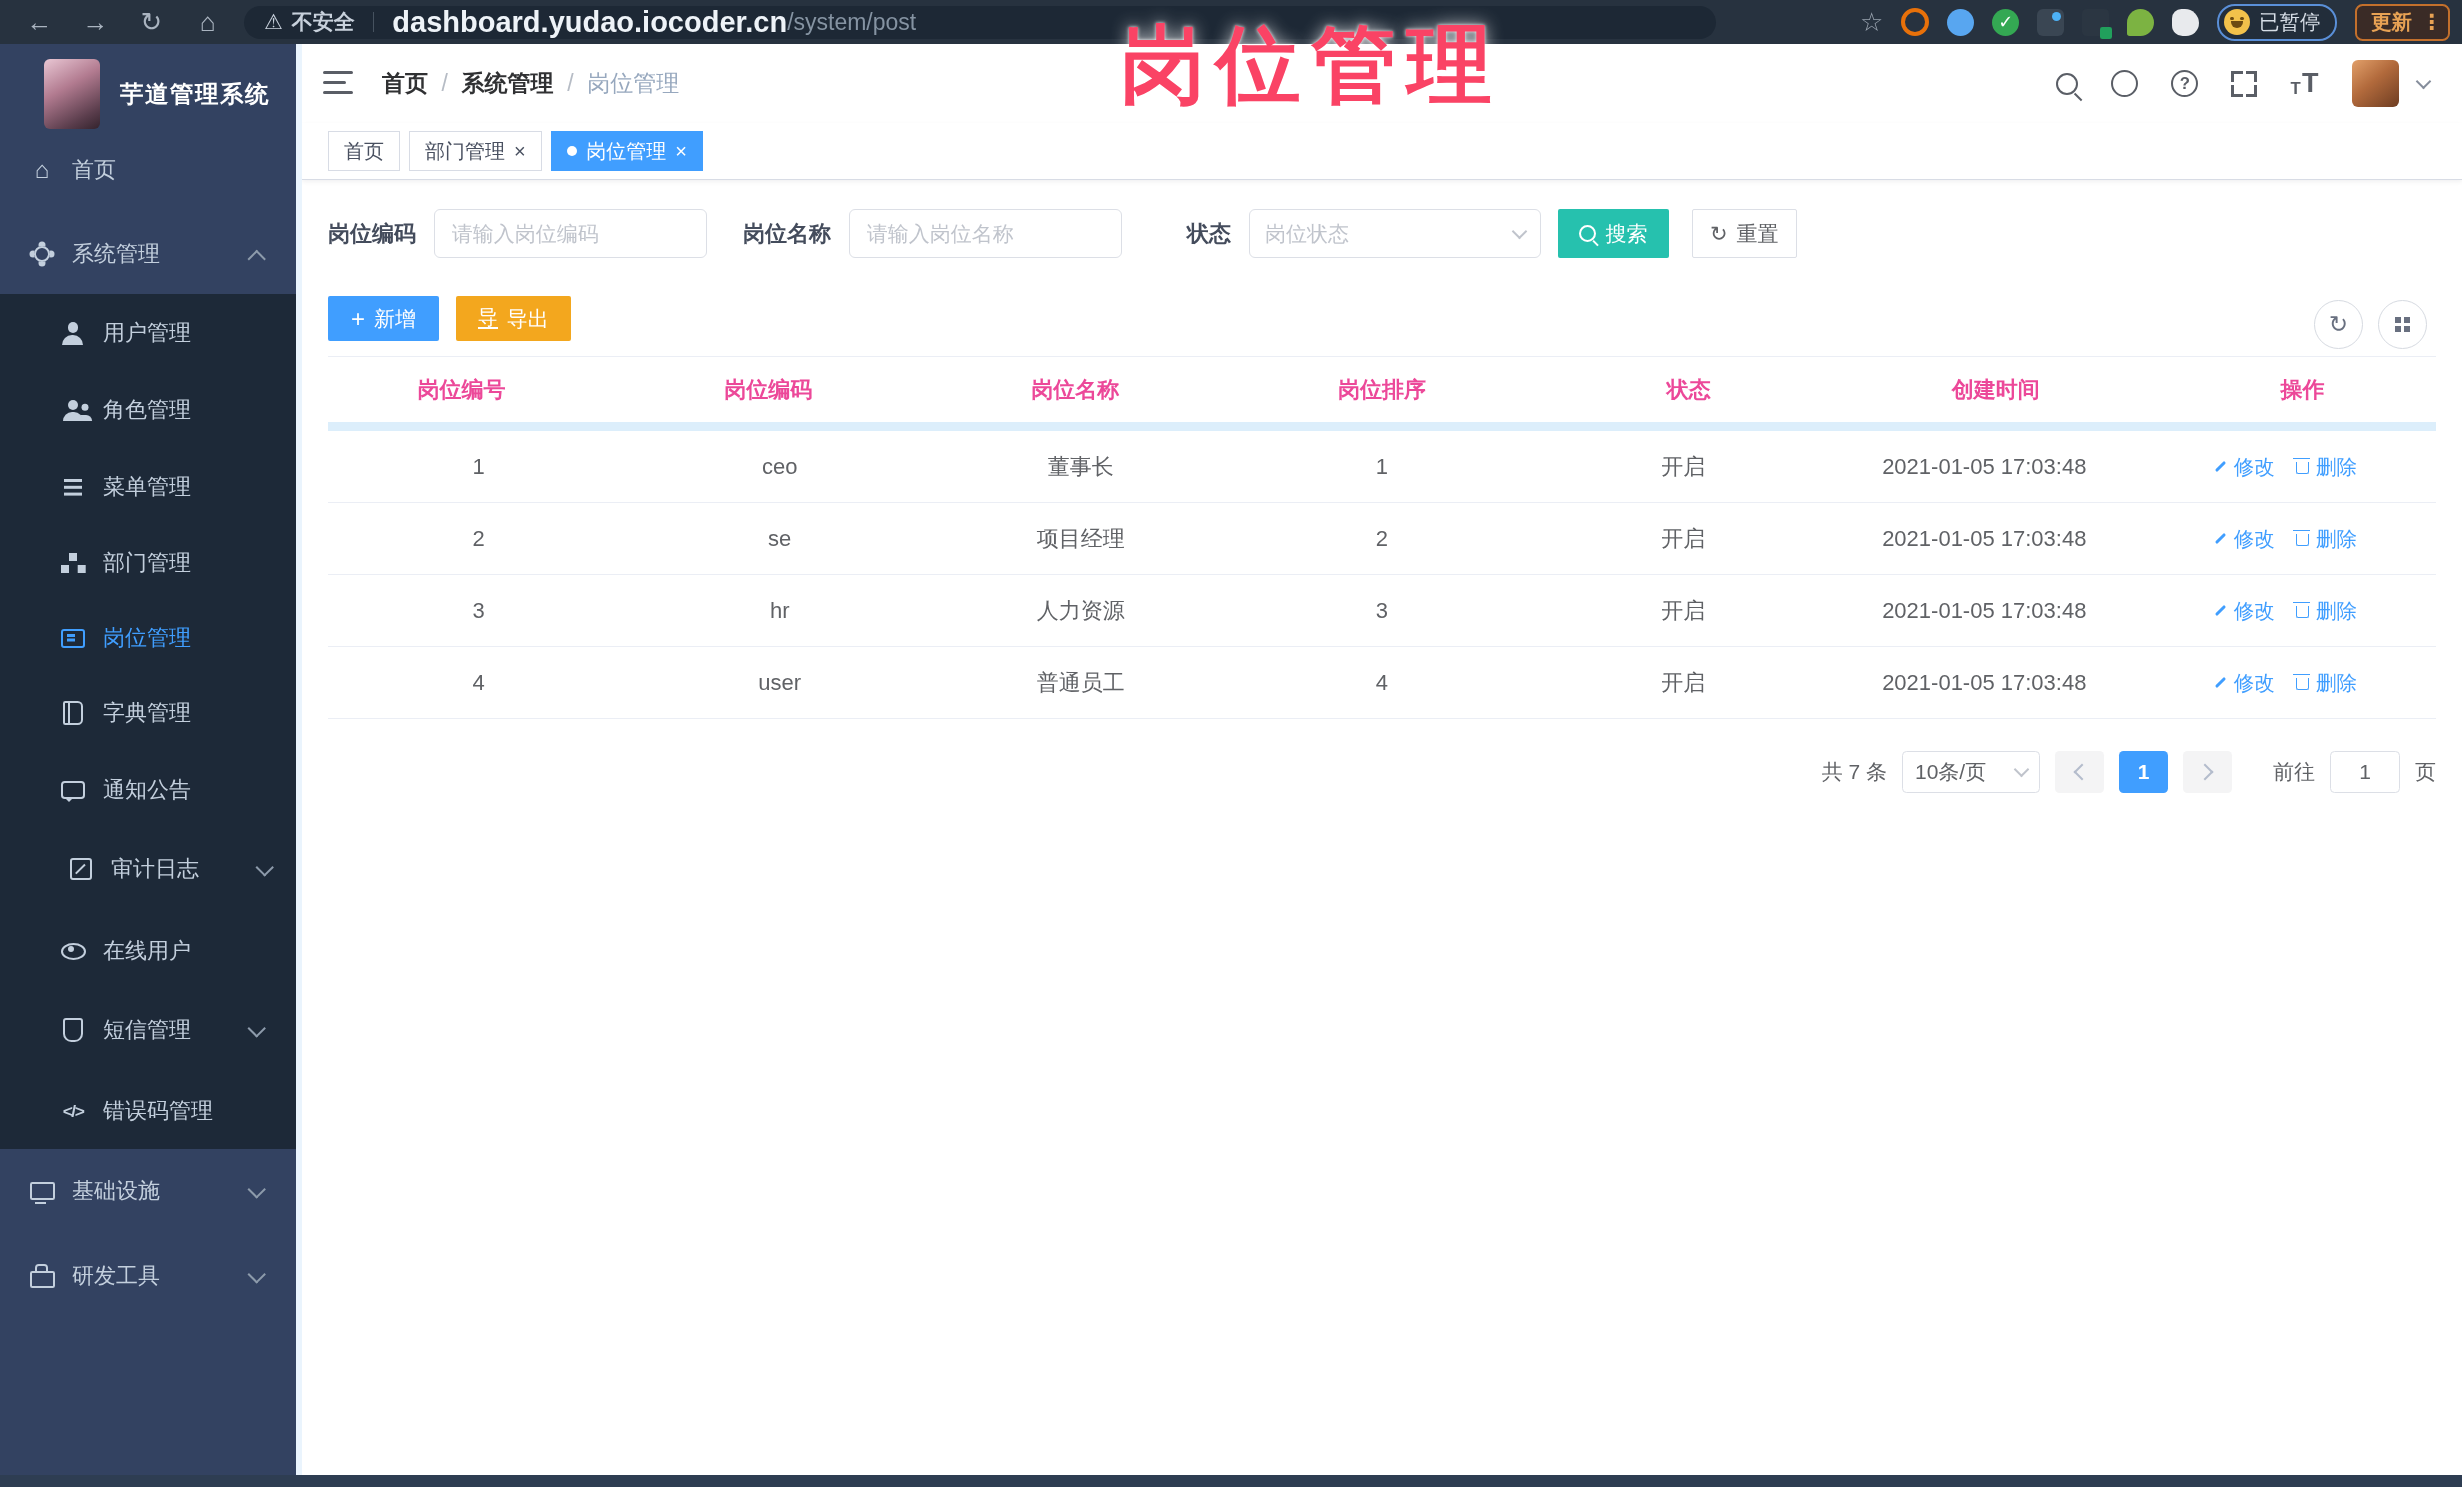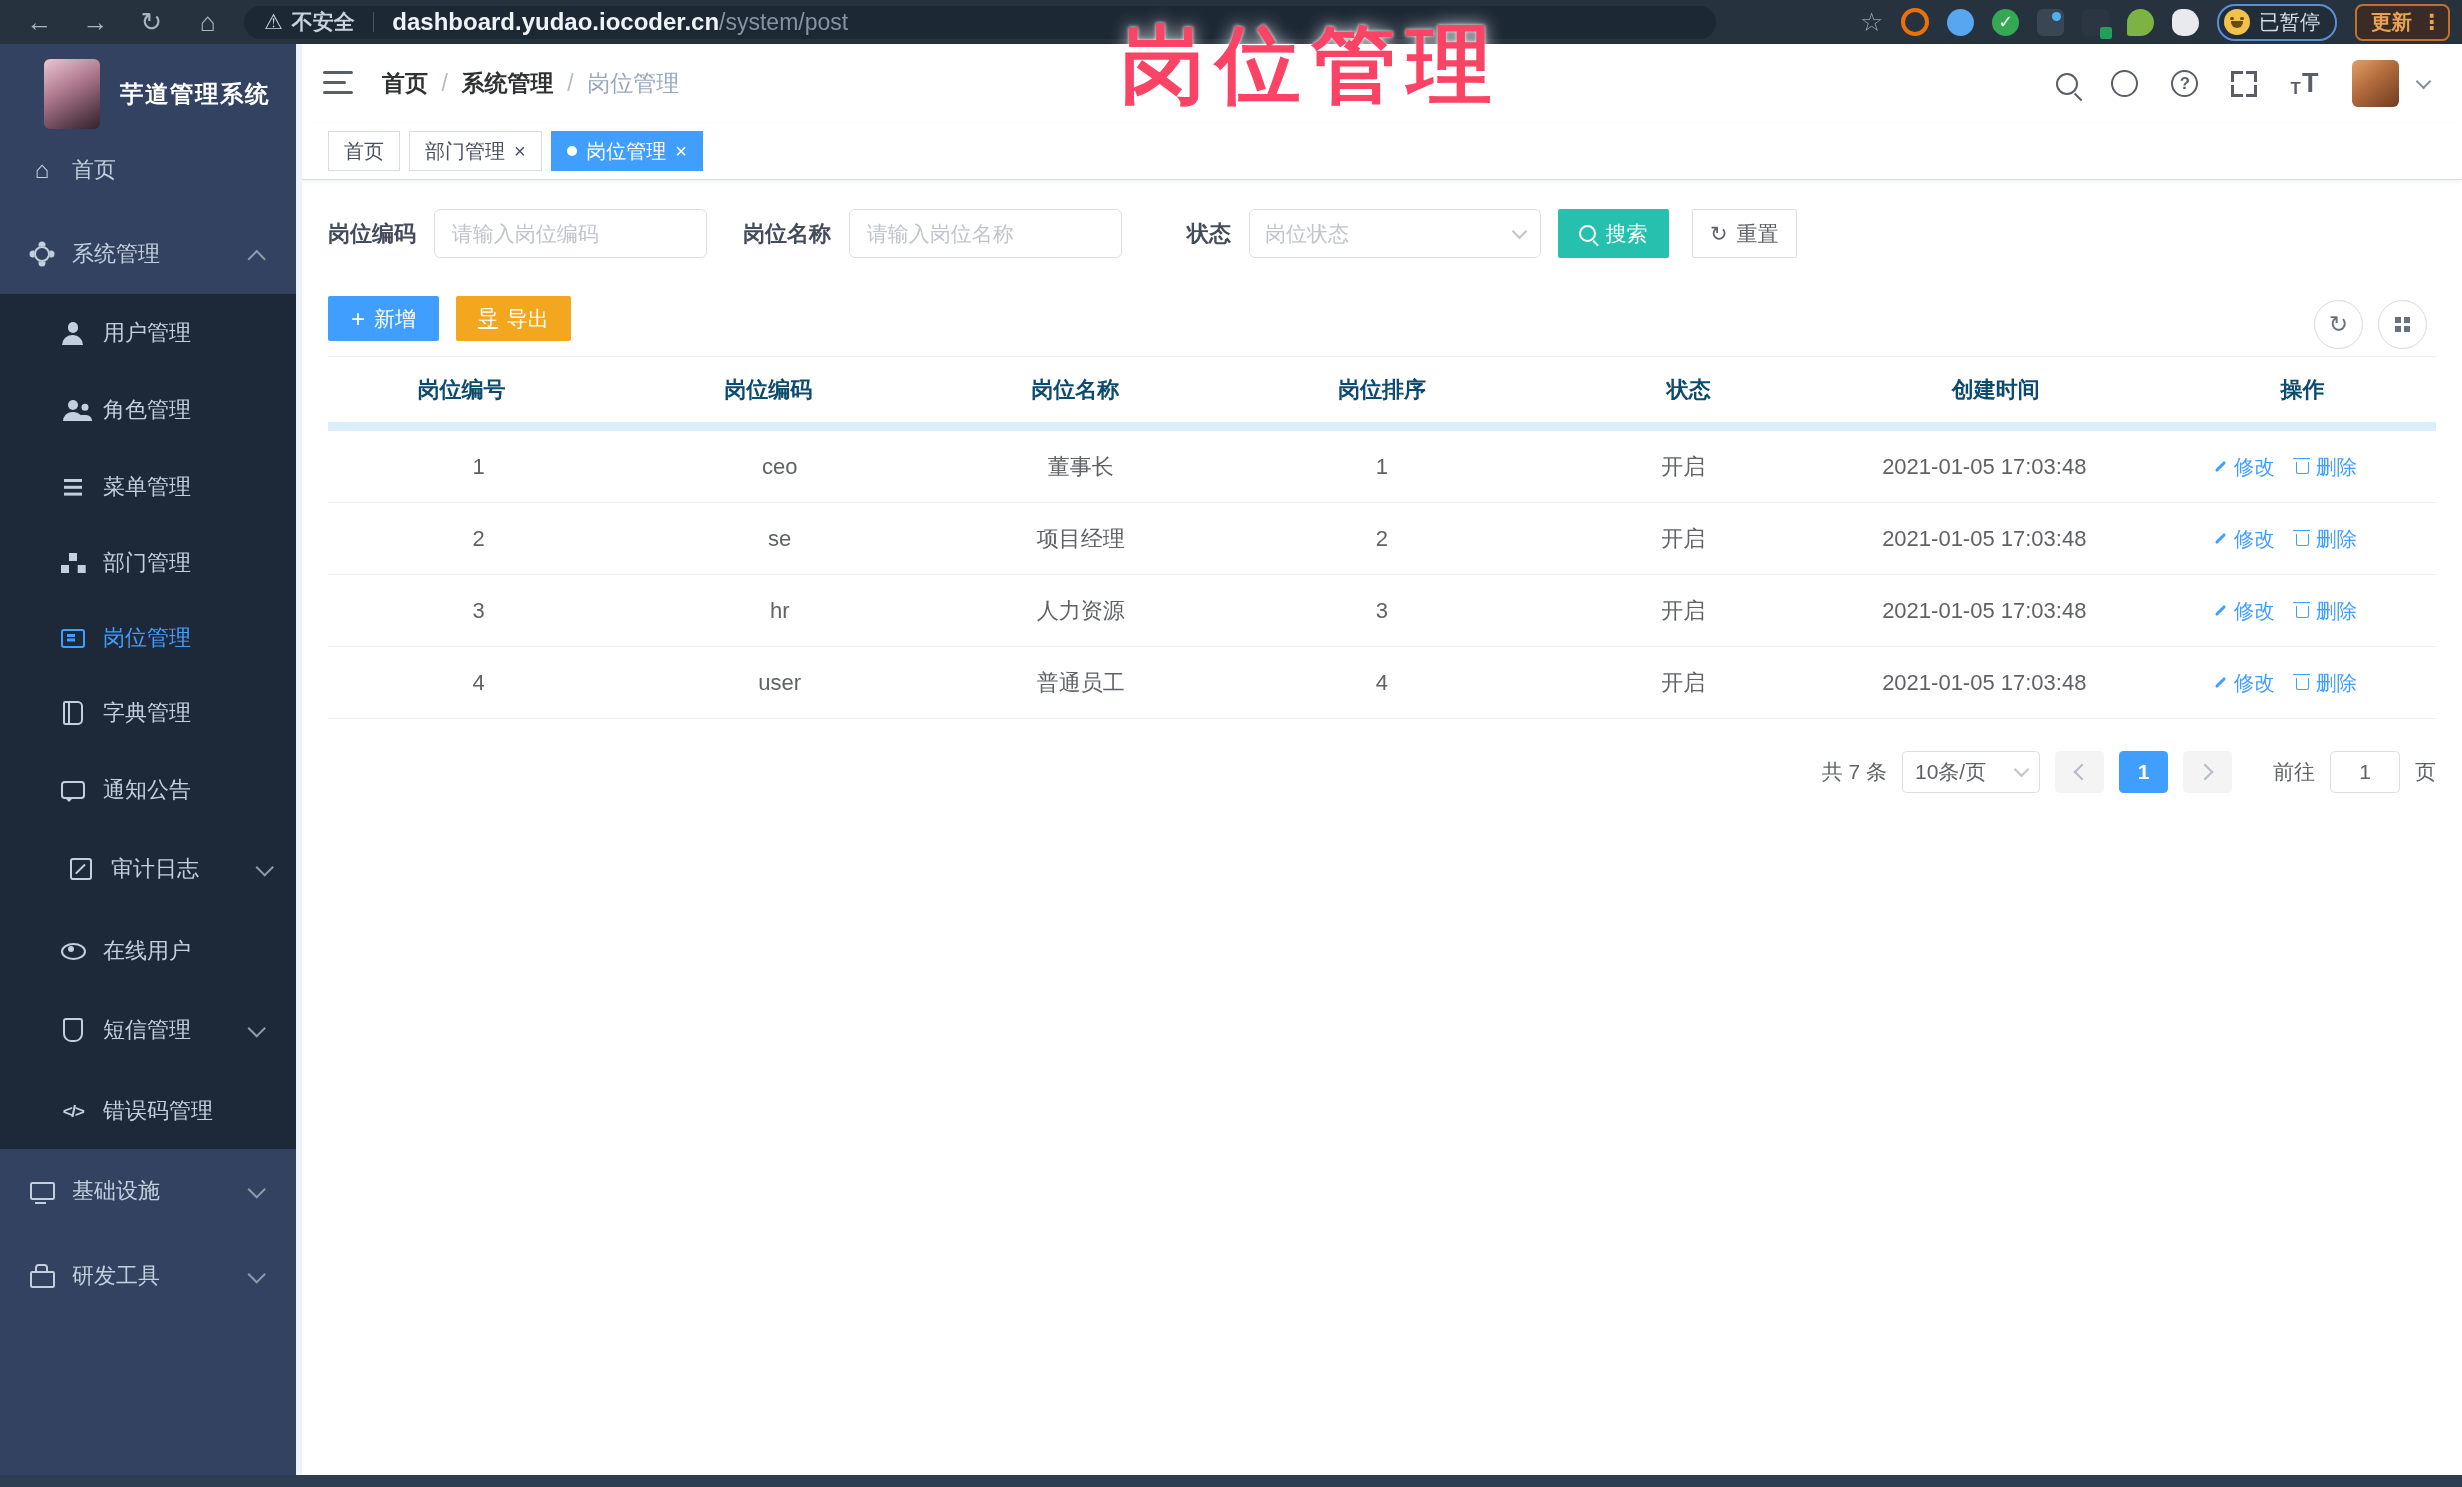--- a/index.html
+++ b/index.html
@@ -6,21 +6,21 @@
   body{width:2462px;height:1488px;position:relative;overflow:hidden;background:#fff;
        font-family:"Liberation Sans","DejaVu Sans",sans-serif;}
 
   
   .browser-bar{position:absolute;top:0;left:0;right:0;height:44px;background:#27323F;display:flex;align-items:center;z-index:5;}
   .nav-btn{color:#aab4c0;font-size:26px;margin-left:23px;width:33px;text-align:center;line-height:44px;}
   .omnibox{height:33px;background:#1D2835;border-radius:16.7px;display:flex;align-items:center;margin-left:20px;padding:0 20px;width:1432px;}
   .sec-warn{color:#c8d1dc;font-size:21px;}
   .sec-label{color:#c8d1dc;font-size:21px;margin-left:9px;font-weight:600;}
   .omni-div{width:1.5px;height:20px;background:#46525f;margin:0 18px;}
-  .url-host{color:#eef3f8;font-size:24px;font-weight:700;}
+  .url-host{color:#eef3f8;font-size:29px;font-weight:700;}
   .url-path{color:#8593a2;font-size:23px;}
   .browser-right{margin-left:auto;display:flex;align-items:center;gap:18px;margin-right:12px;}
   .star{color:#9aa4b0;font-size:26px;}
   .ext{width:27px;height:27px;border-radius:50%;position:relative;}
   .ext-ring{width:20px;height:20px;border:4.5px solid #e8710a;background:transparent;}
   .ext-drop{background:#58a6f0;}
   .ext-check{background:#34a853;color:#fff;font-size:18px;display:flex;align-items:center;justify-content:center;}
   .ext-mixer{background:#3a4653;border-radius:6px;}
   .ext-mixer::after{content:"";position:absolute;top:3px;right:3px;width:9px;height:9px;border-radius:50%;background:#4db1f5;}
   .ext-dark{background:#2b3642;border-radius:4.5px;}
@@ -131,21 +131,21 @@
   .btn-add{width:111px;height:45px;background:#409EFF;color:#fff;}
   .btn-export{width:115px;height:45px;background:#F3A71E;color:#fff;}
   .plus{font-size:24px;line-height:1;}
   .dl{border-bottom:2.3px solid #fff;line-height:.95;font-size:20px;}
   .tool-circles{position:absolute;top:256px;right:35px;display:flex;gap:15px;}
   .circle-btn{width:47px;height:47px;border:0.8px solid #d6dae1;border-radius:50%;display:flex;align-items:center;justify-content:center;color:#697080;background:#fff;}
   .i-grid{width:6px;height:6px;background:currentColor;box-shadow:9px 0 0 currentColor,0 9px 0 currentColor,9px 9px 0 currentColor;margin:-9px 0 0 -9px;}
 
   
   .table{position:absolute;top:312px;left:26px;right:26px;font-size:22px;color:#606266;}
-  .t-head{display:grid;grid-template-columns:repeat(7,1fr);height:65px;align-items:center;border-top:0.8px solid #ebeef5;color:#0c4a6e;font-weight:700;text-align:center;gap:40px;}
+  .t-head{display:grid;grid-template-columns:repeat(7,1fr);height:65px;align-items:center;border-top:0.8px solid #ebeef5;color:#ec4899;font-weight:700;text-align:center;gap:40px;}
   .t-band{height:9px;background:#dceefb;}
   .t-row{display:grid;grid-template-columns:repeat(7,1fr);height:71px;align-items:center;text-align:center;border-bottom:0.8px solid #ebeef5;}
   .cell{overflow:hidden;white-space:nowrap;}
   .ops{display:flex;justify-content:center;gap:21px;color:#409EFF;font-size:20.5px;}
   .op{display:flex;align-items:center;gap:6.8px;cursor:pointer;}
   .i-pen{width:13px;height:3px;background:#409EFF;transform:rotate(-45deg);border-radius:1.5px;display:inline-block;}
   .i-trash{width:11.4px;height:10.6px;border:1.5px solid #409EFF;border-top:none;border-radius:0 0 2.3px 2.3px;position:relative;display:inline-block;margin-top:3px;}
   .i-trash::before{content:"";position:absolute;top:-4.5px;left:-3.8px;width:17.4px;height:1.5px;background:#409EFF;}
 
   

